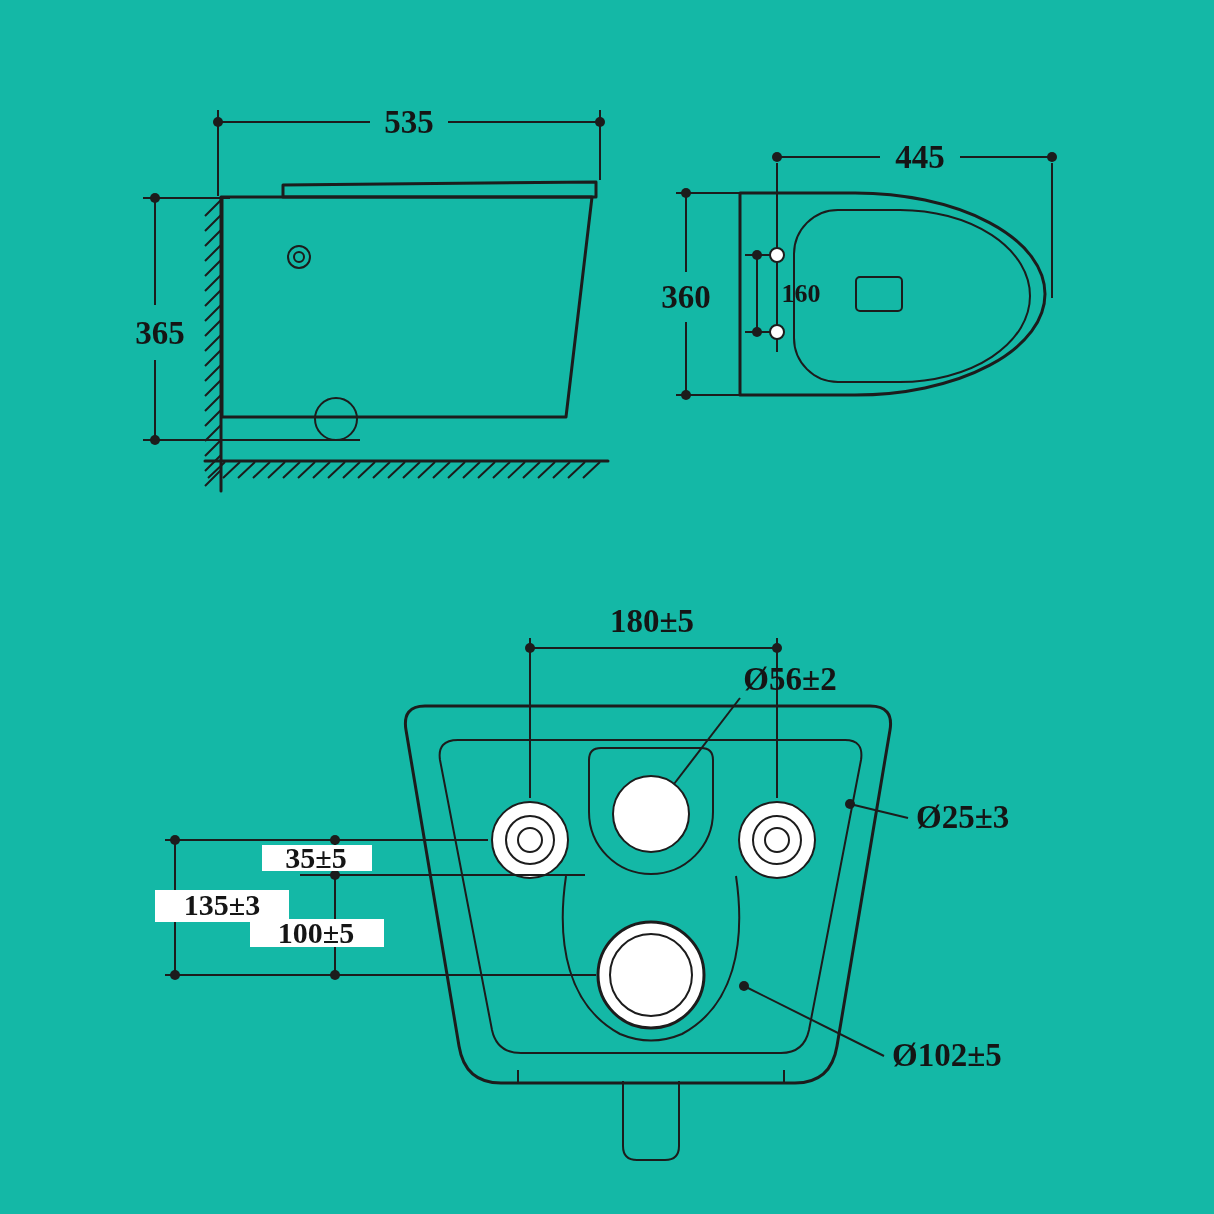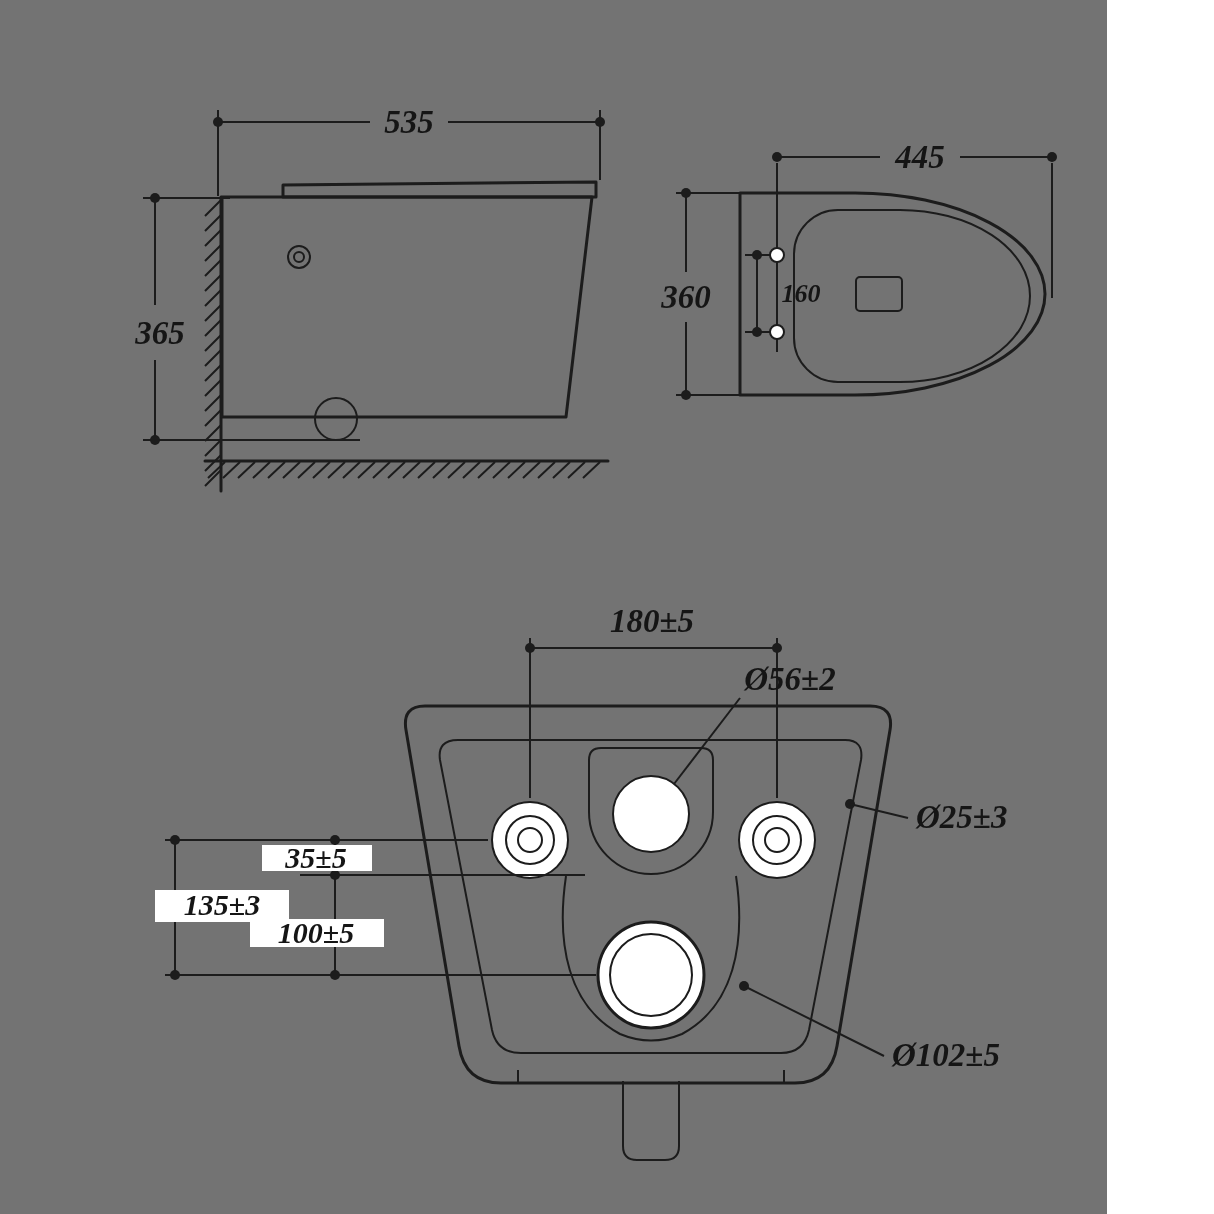--- a/index.html
+++ b/index.html
@@ -1,16 +1,16 @@
 <!DOCTYPE html>
 <html style="--line: #1c1c1c;"><head>
 <meta charset="utf-8">
 <style>
   html,body{margin:0;padding:0;background:#ffffff;}
-  .page{width:1107px;height:1214px;background:#737373;overflow:hidden;font-style:italic;}
+  .page{width:1214px;height:1214px;background:#14b8a6;overflow:hidden;}
   svg{display:block;}
   .ol{fill:none;stroke:#1c1c1c;stroke-width:3;stroke-linejoin:round;stroke-linecap:round;}
   .olw{fill:#ffffff;stroke:#1c1c1c;stroke-width:3;}
   .thin{fill:none;stroke:#1c1c1c;stroke-width:2;}
   .dim{fill:none;stroke:#1c1c1c;stroke-width:2;}
   .dot{fill:#1c1c1c;stroke:none;}
   .mask{fill:#ffffff;stroke:none;}
   .t{font-family:"Liberation Serif",serif;font-size:33px;font-weight:600;fill:#151515;}
   .tm{font-family:"Liberation Serif",serif;font-size:30px;font-weight:600;fill:#151515;}
   .ts{font-family:"Liberation Serif",serif;font-size:26px;font-weight:600;fill:#151515;}

